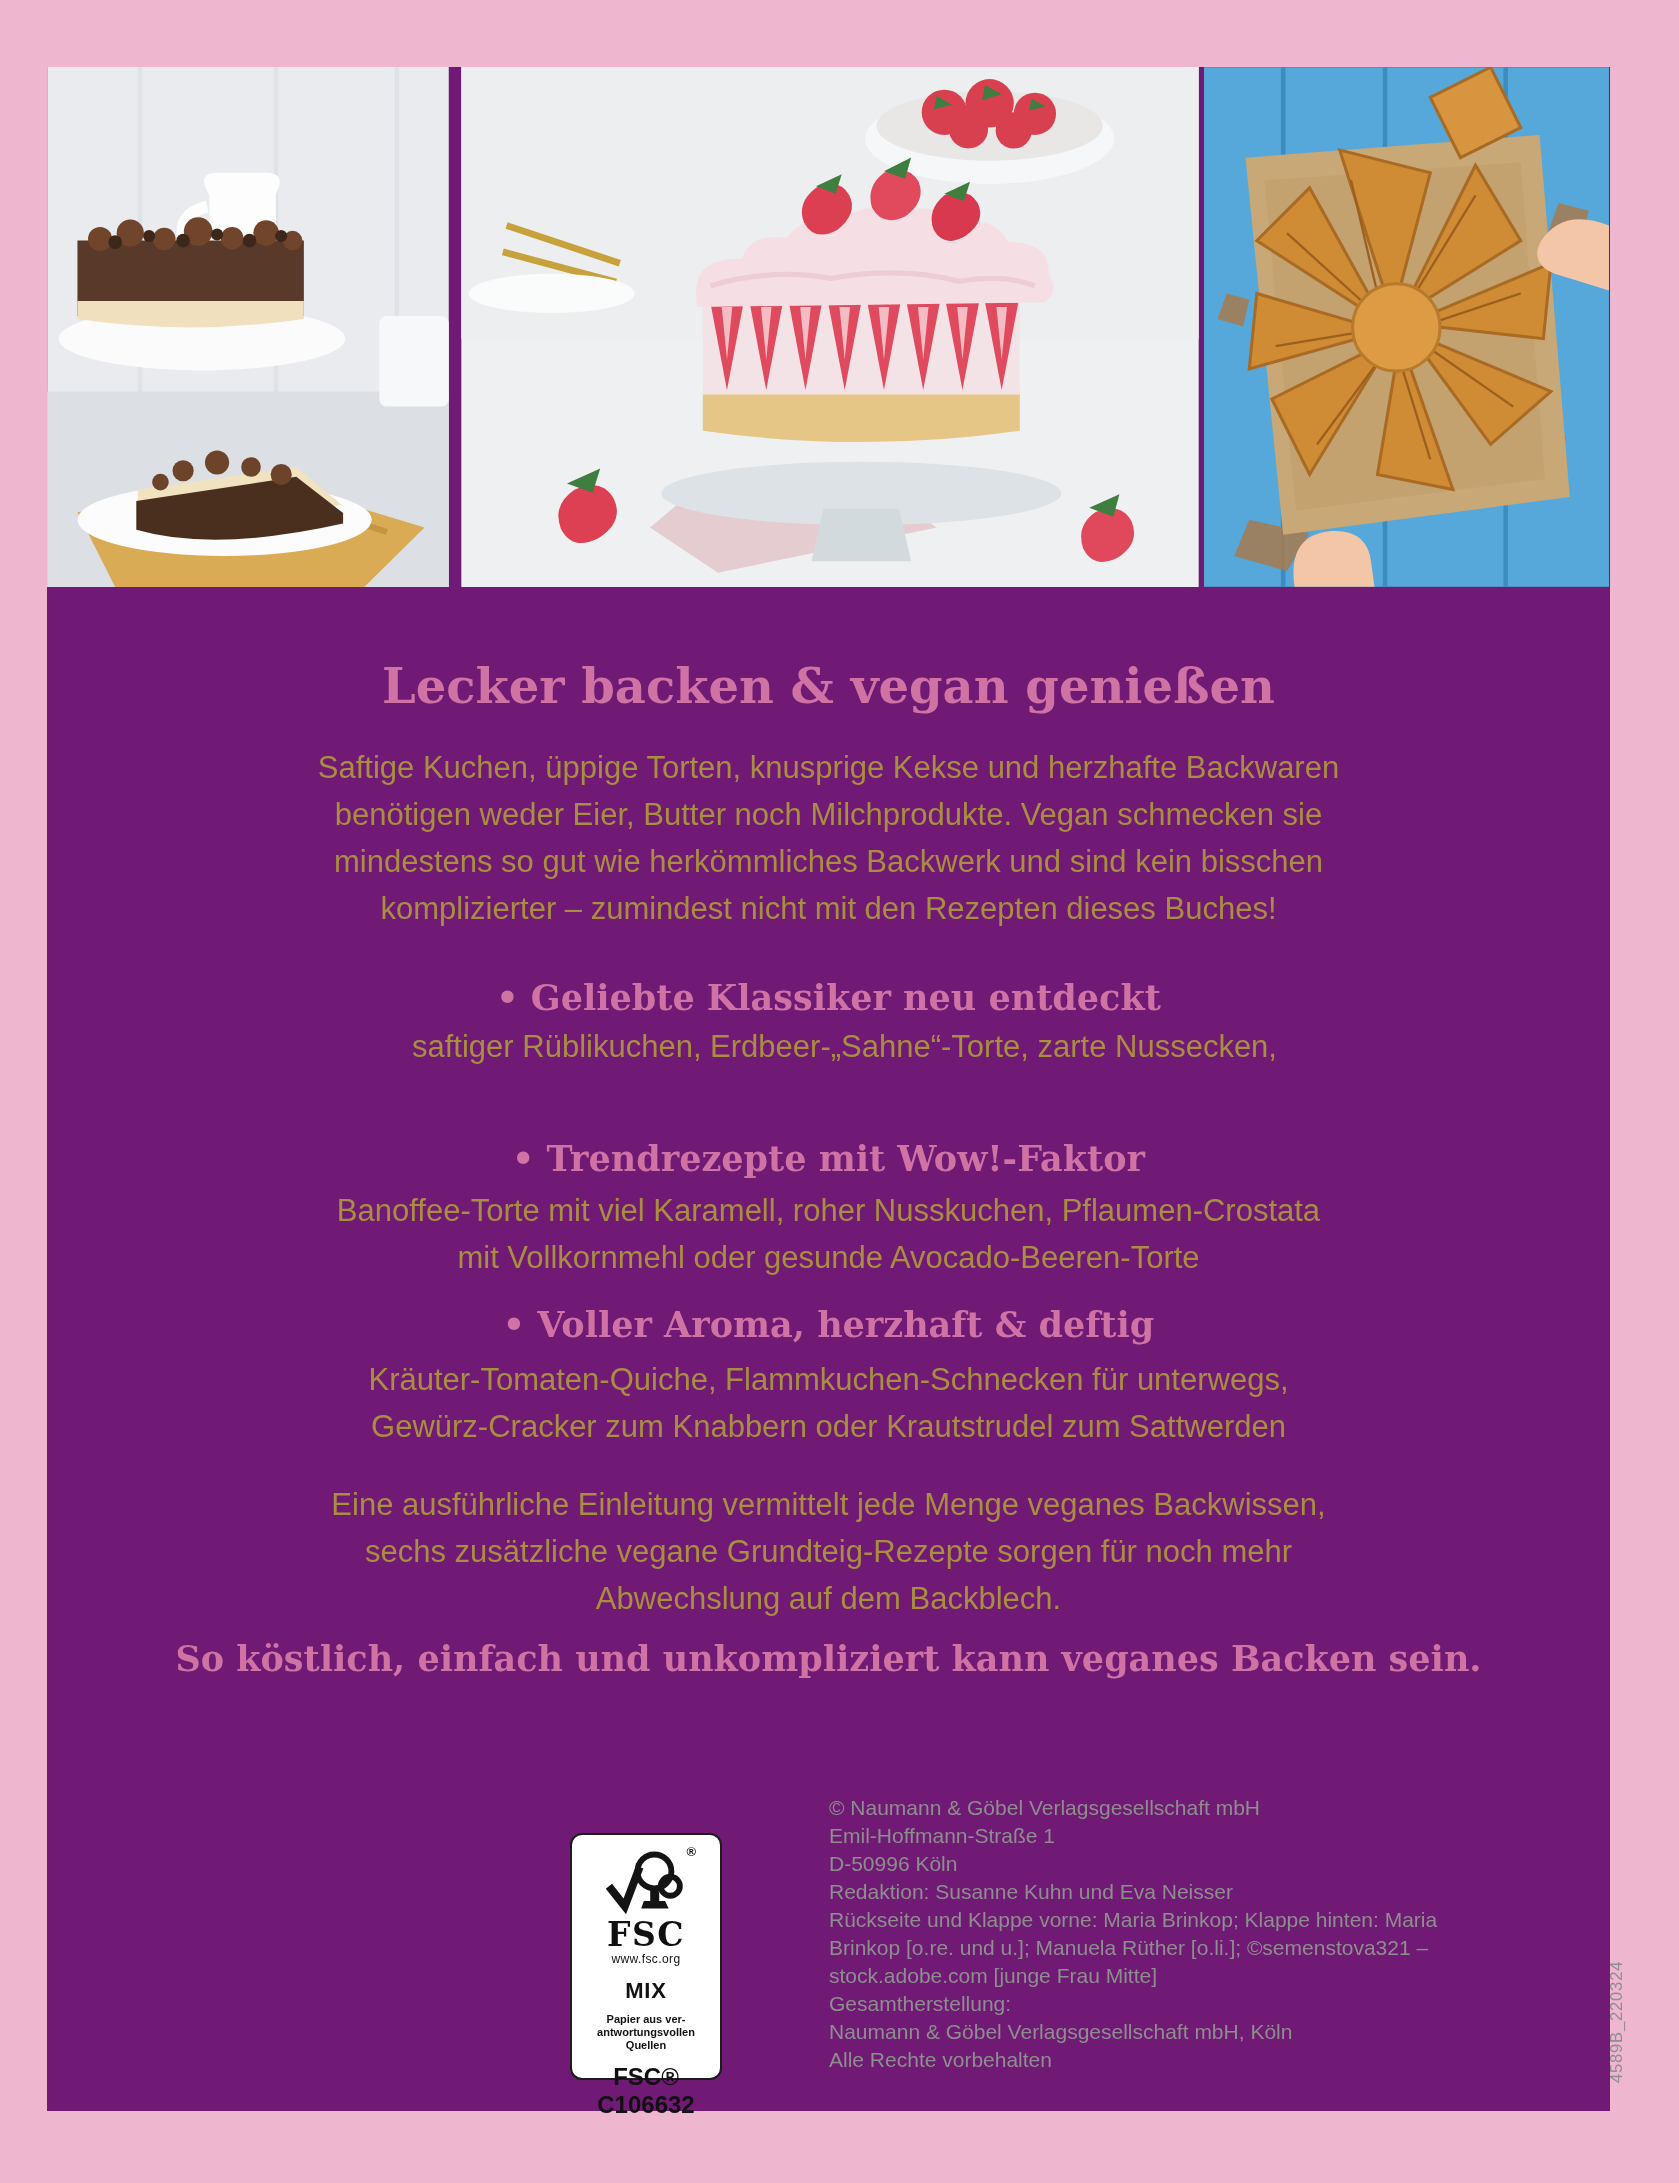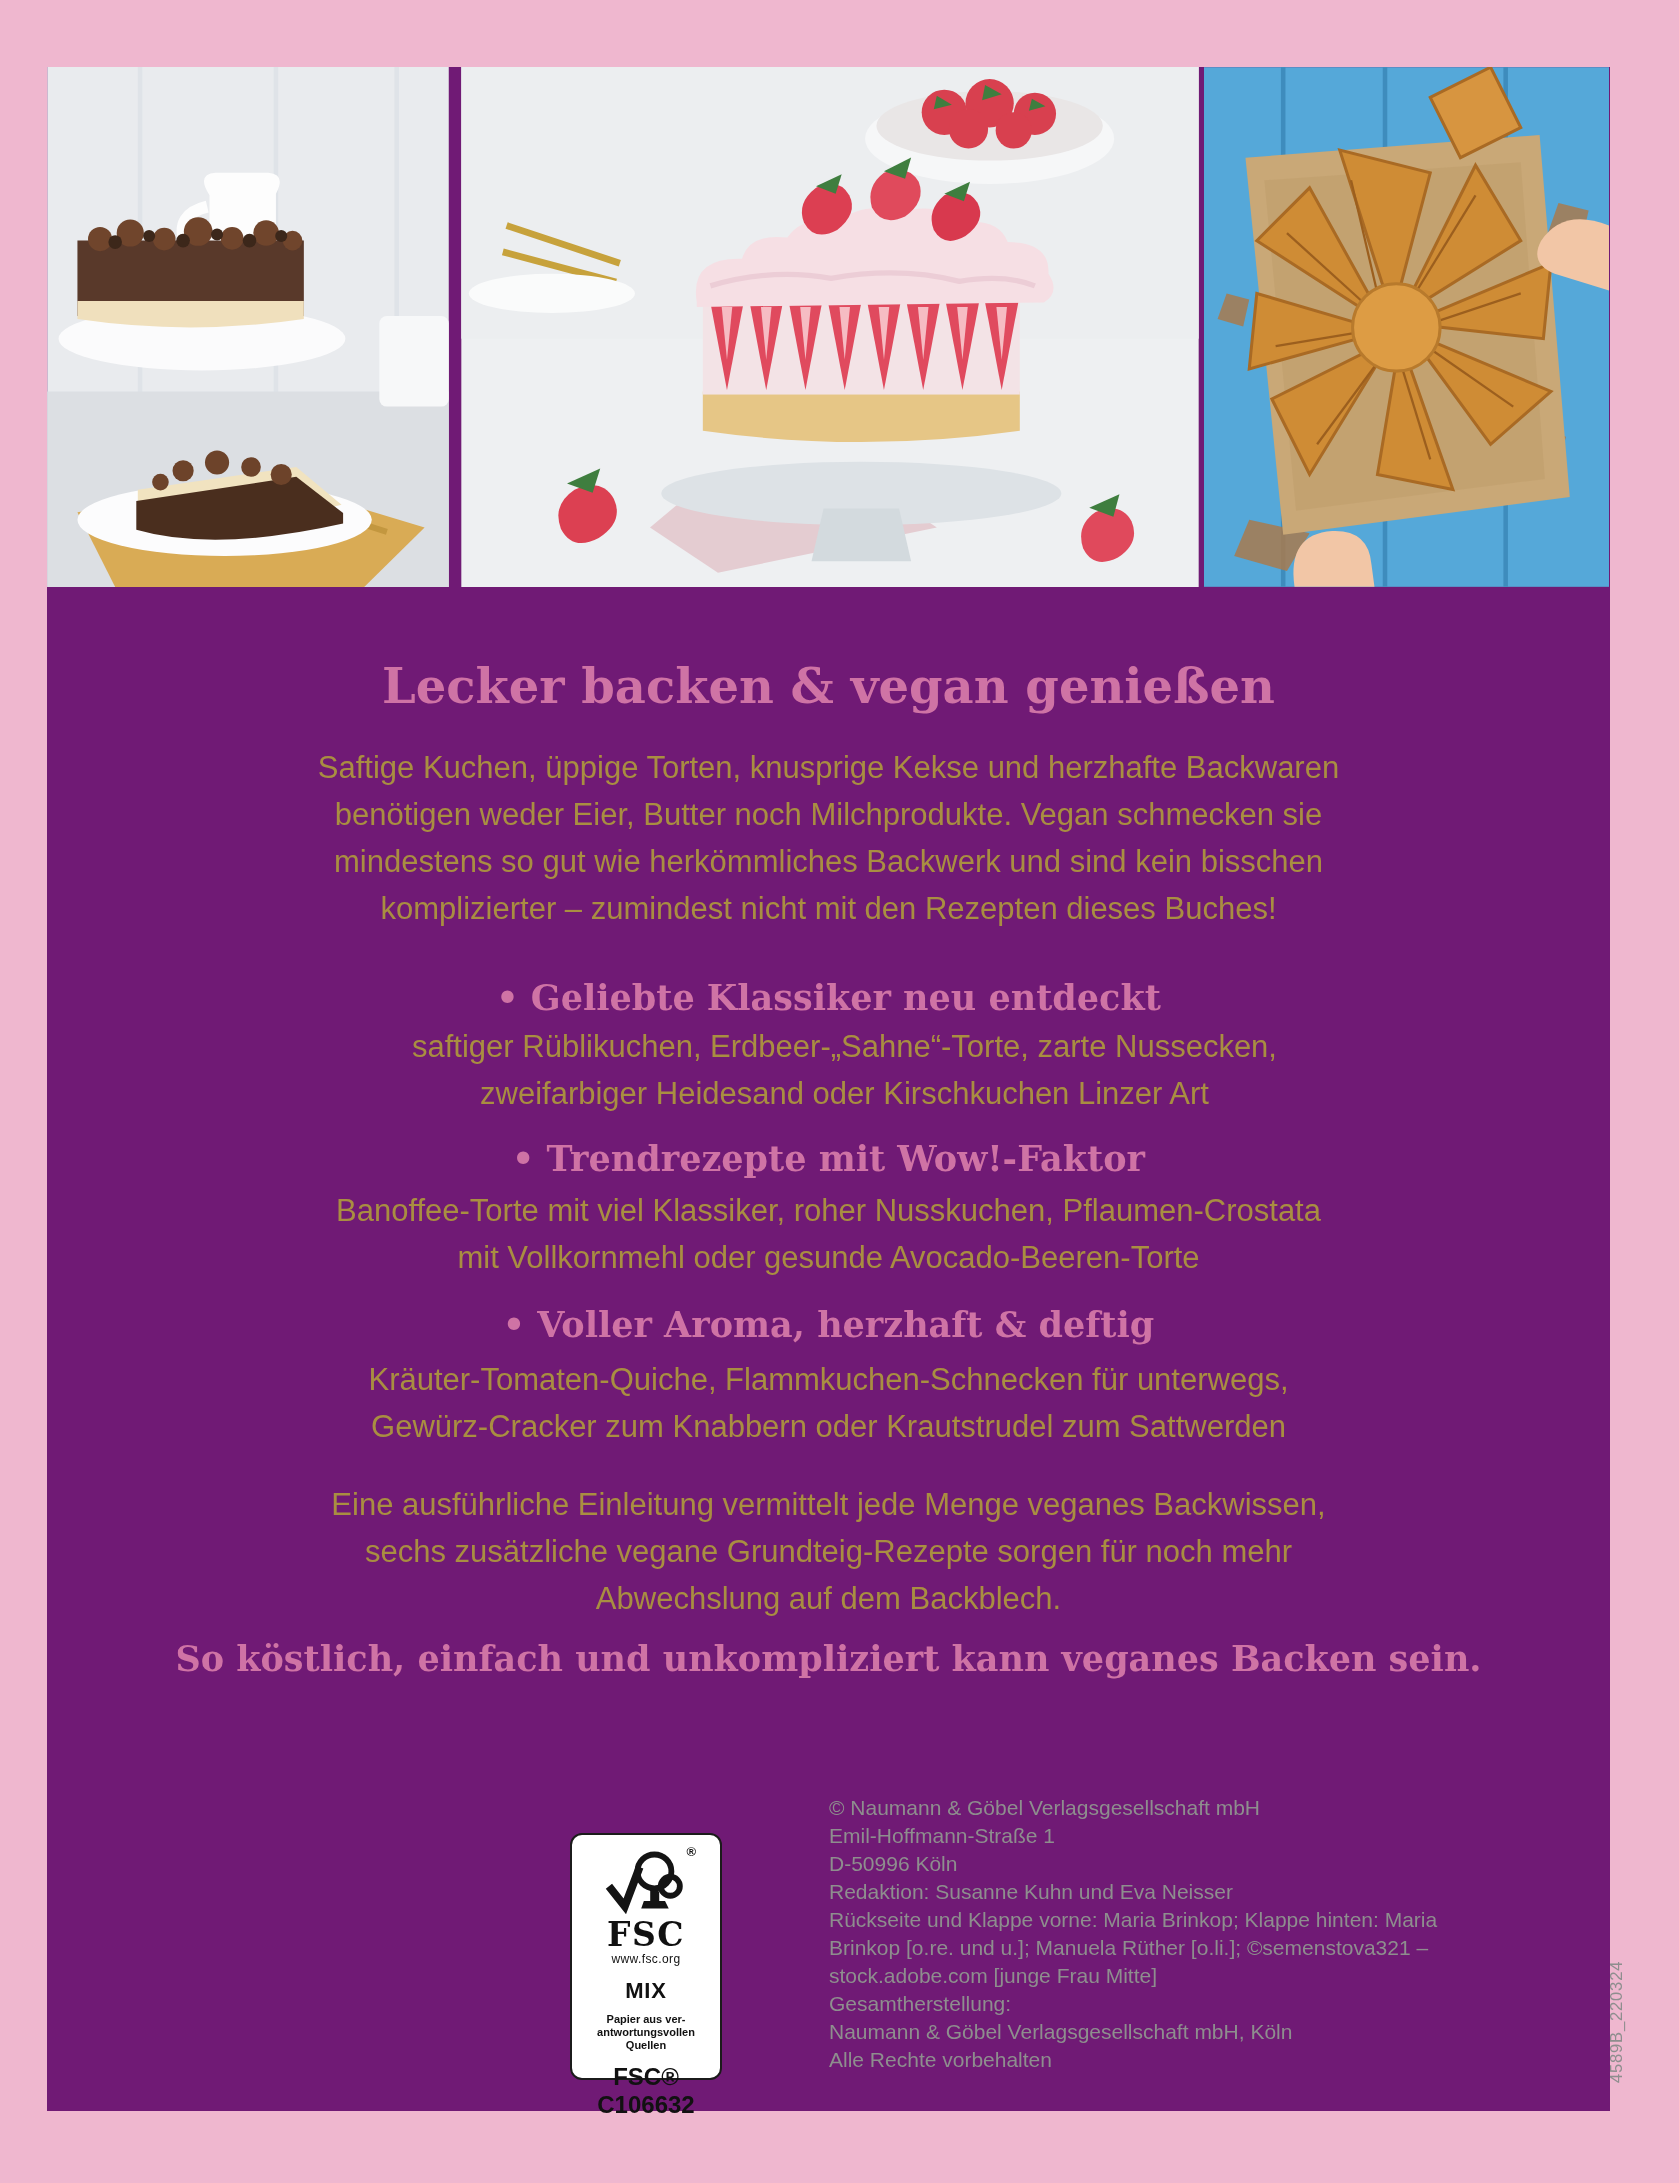--- a/index.html
+++ b/index.html
@@ -248,28 +248,27 @@
       <span class="line">benötigen weder Eier, Butter noch Milchprodukte. Vegan schmecken sie</span>
       <span class="line">mindestens so gut wie herkömmliches Backwerk und sind kein bisschen</span>
       <span class="line">komplizierter – zumindest nicht mit den Rezepten dieses Buches!</span>
     </div>
 
     <div class="txt headline" style="top:910px;text-align:center;">
       <span>•</span><span> Geliebte Klassiker neu entdeckt</span>
     </div>
     <div class="txt gold" style="top:956px;padding-left:16px;">
       <span class="line">saftiger Rüblikuchen, Erdbeer-„Sahne“-Torte, zarte Nussecken,</span>
-      <span class="line">zweifarbiger Heidesand oder Kirschkuchen Linzer Art</span>
     </div>
 
     <div class="txt headline" style="top:1071px;">
       <span>•</span><span> Trendrezepte mit Wow!-Faktor</span>
     </div>
     <div class="txt gold" style="top:1120px;">
-      <span class="line">Banoffee-Torte mit viel Klassiker, roher Nusskuchen, Pflaumen-Crostata</span>
+      <span class="line">Banoffee-Torte mit viel Karamell, roher Nusskuchen, Pflaumen-Crostata</span>
       <span class="line">mit Vollkornmehl oder gesunde Avocado-Beeren-Torte</span>
     </div>
 
     <div class="txt headline" style="top:1237px;">
       <span>•</span><span> Voller Aroma, herzhaft &amp; deftig</span>
     </div>
     <div class="txt gold" style="top:1289px;">
       <span class="line">Kräuter-Tomaten-Quiche, Flammkuchen-Schnecken für unterwegs,</span>
       <span class="line">Gewürz-Cracker zum Knabbern oder Krautstrudel zum Sattwerden</span>
     </div>

